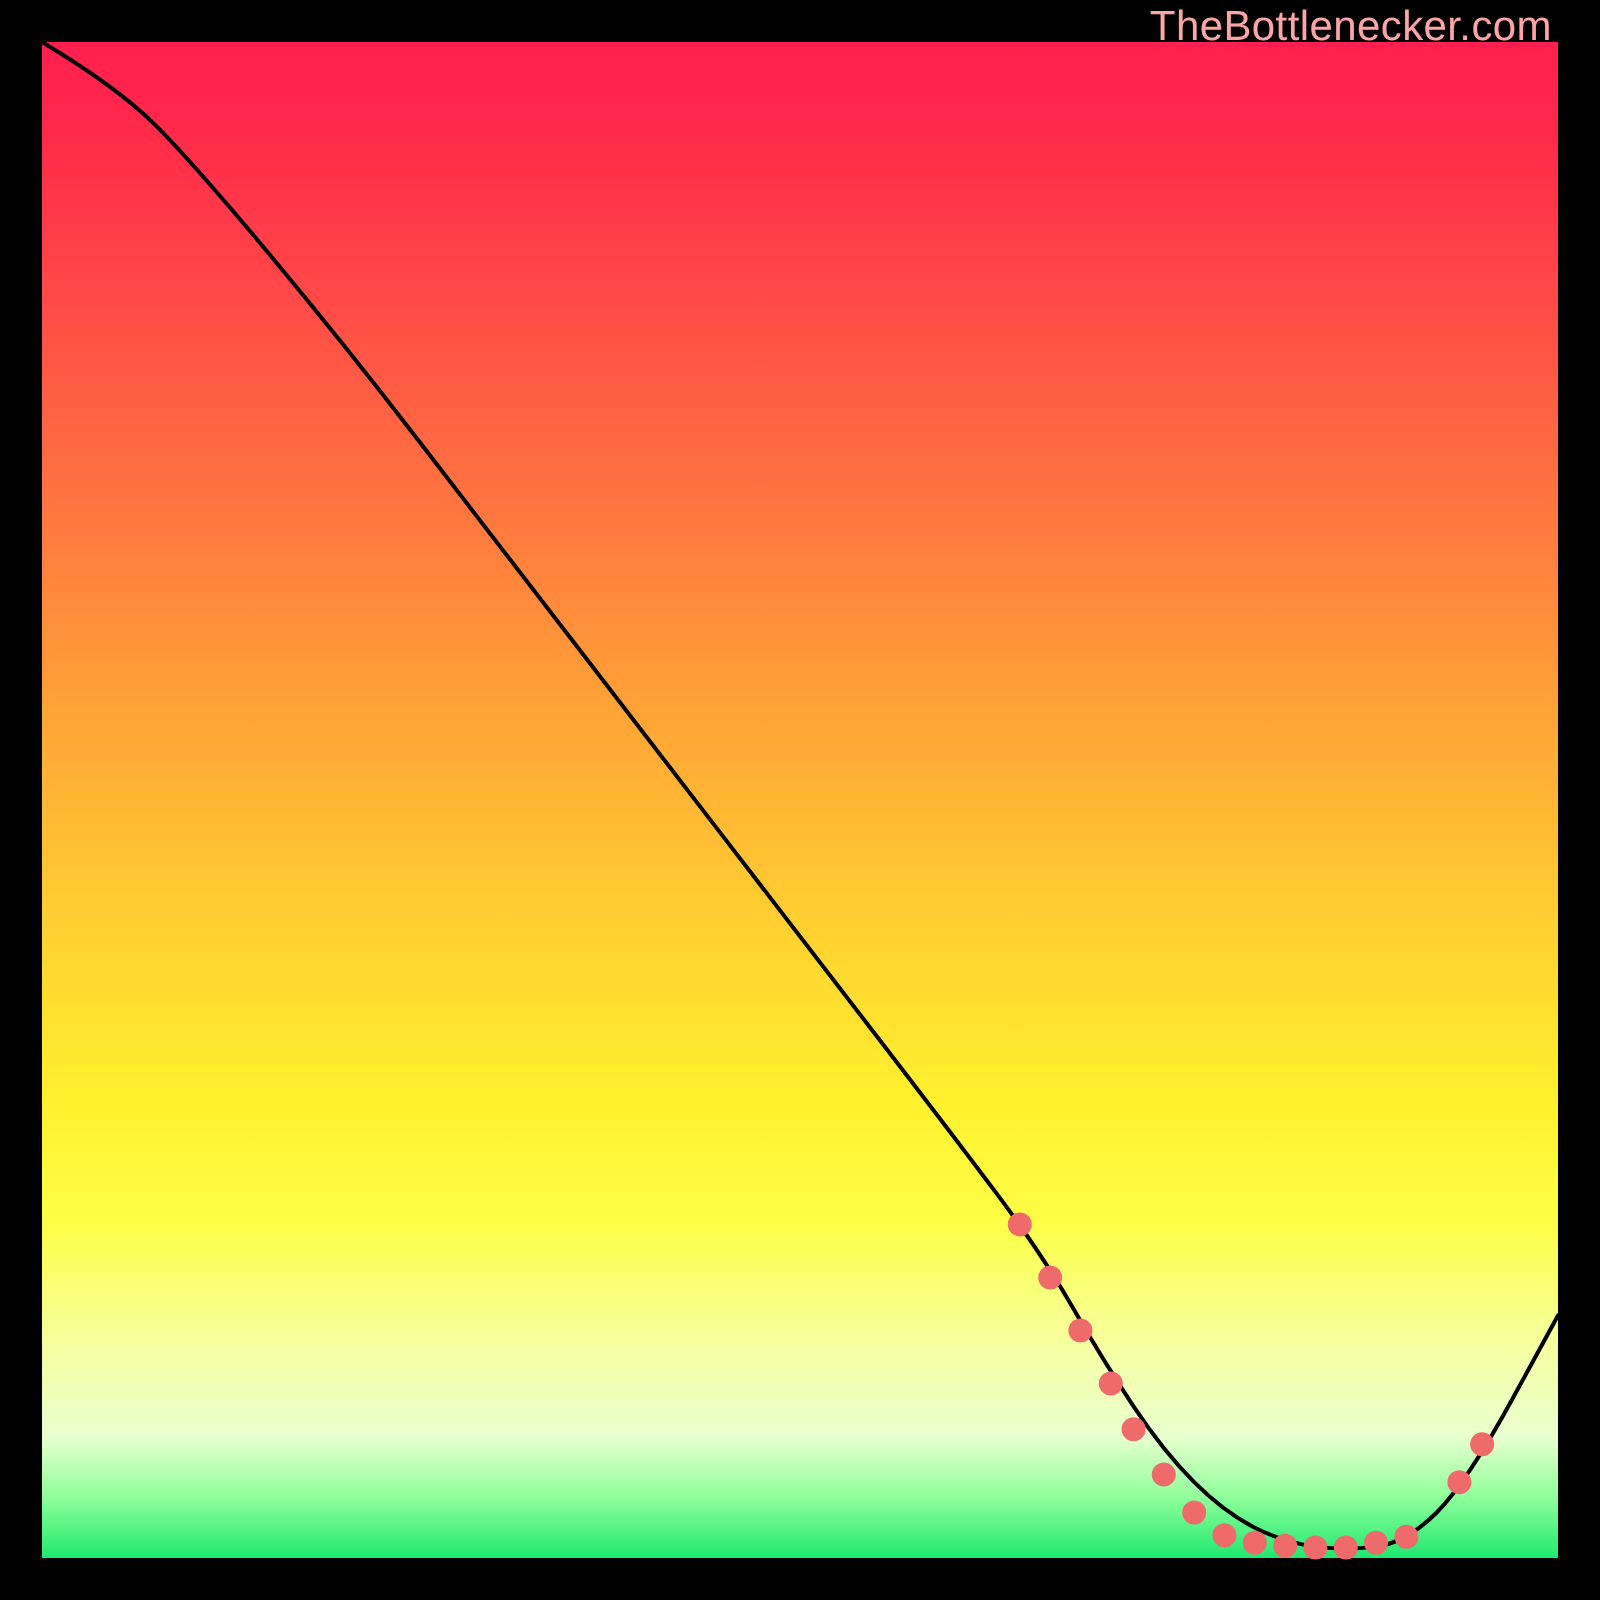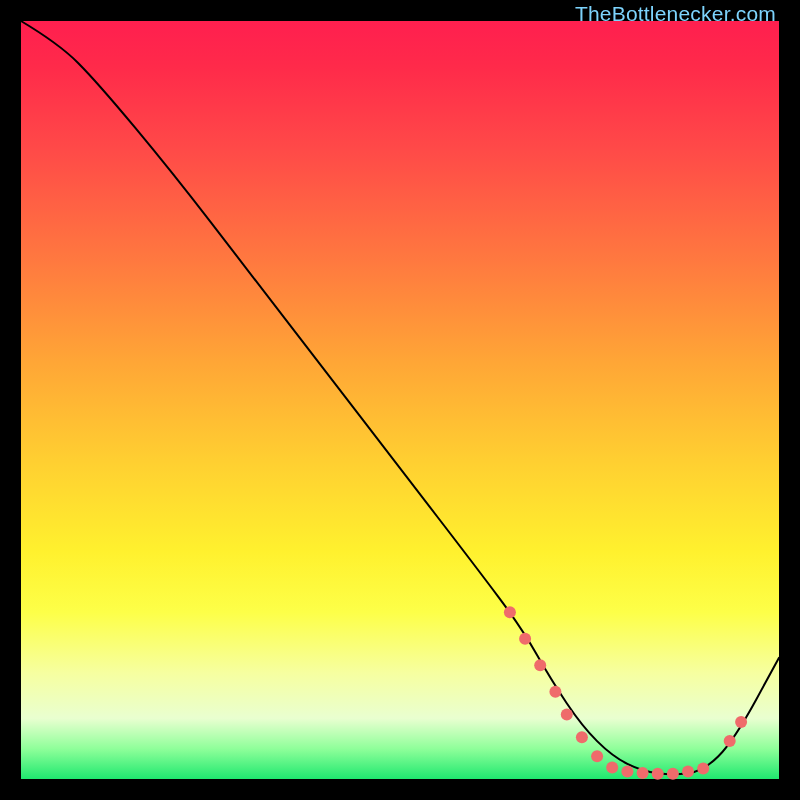--- a/index.html
+++ b/index.html
@@ -37,21 +37,21 @@
       #f6ffa0 86%,
       #e9ffd0 92%,
       #8fff9a 96%,
       #1fe86f 100%
     );
   }
   .attribution {
     position: absolute;
     top: 2px;
     right: 24px;
-    color: #7dd3fc;
+    color: #fca5a5;
     font-size: 21px;
     letter-spacing: 0.2px;
     user-select: none;
   }
   svg.curve {
     position: absolute;
     left: 0;
     top: 0;
     width: 758px;
     height: 758px;

